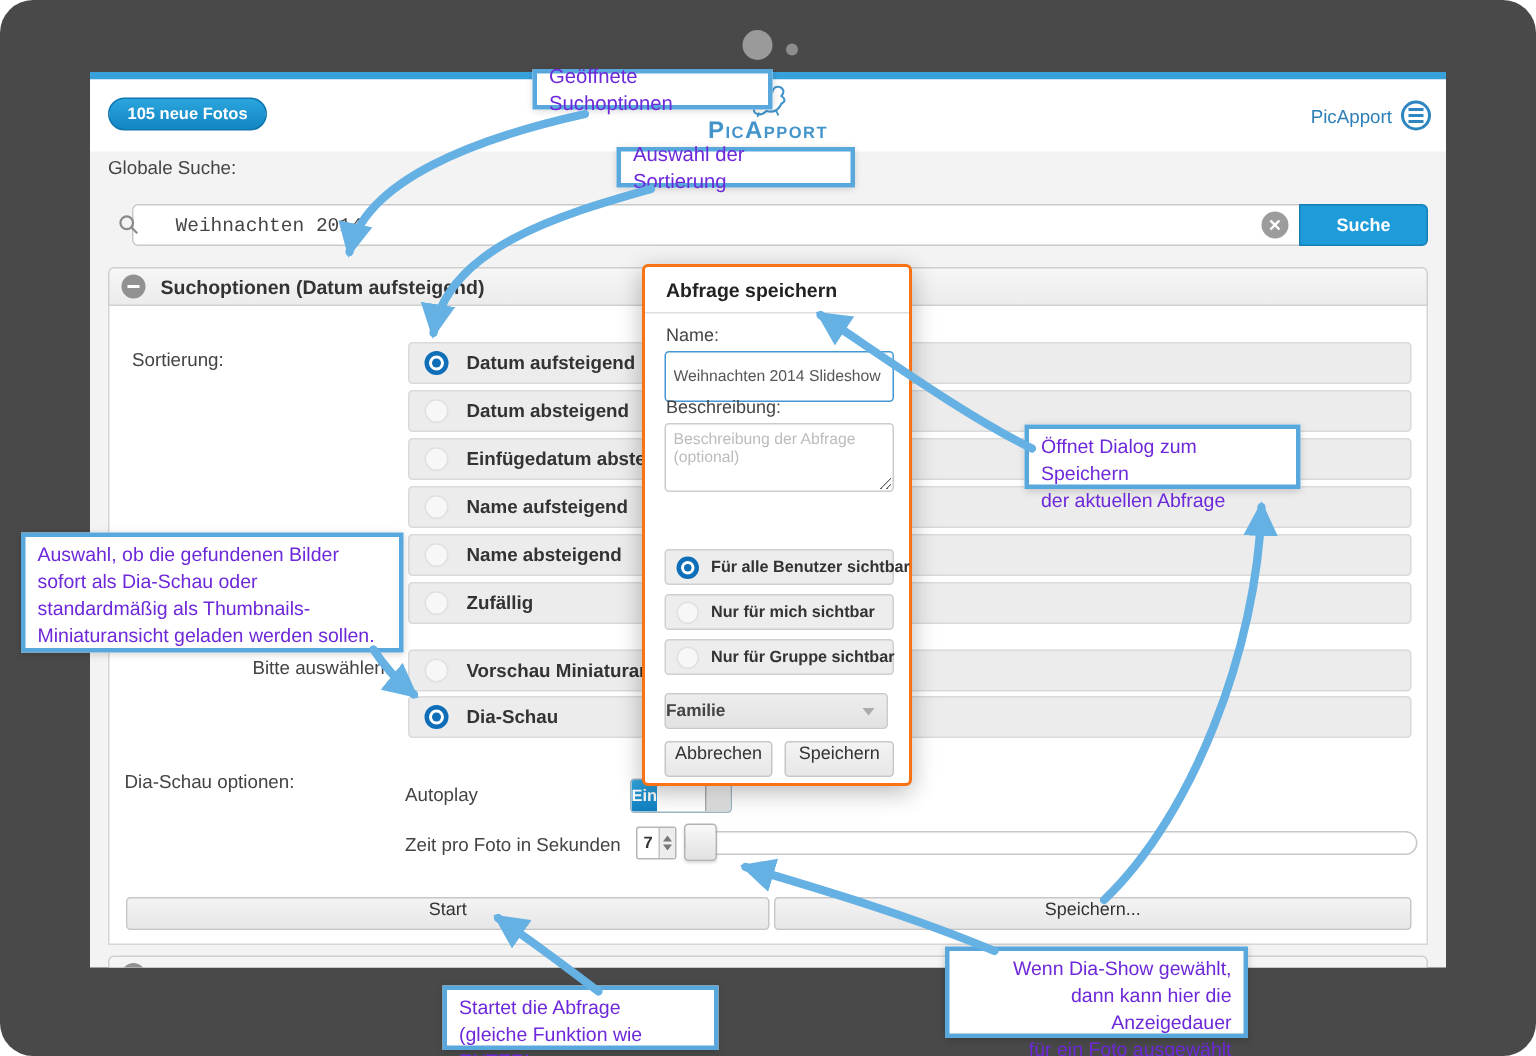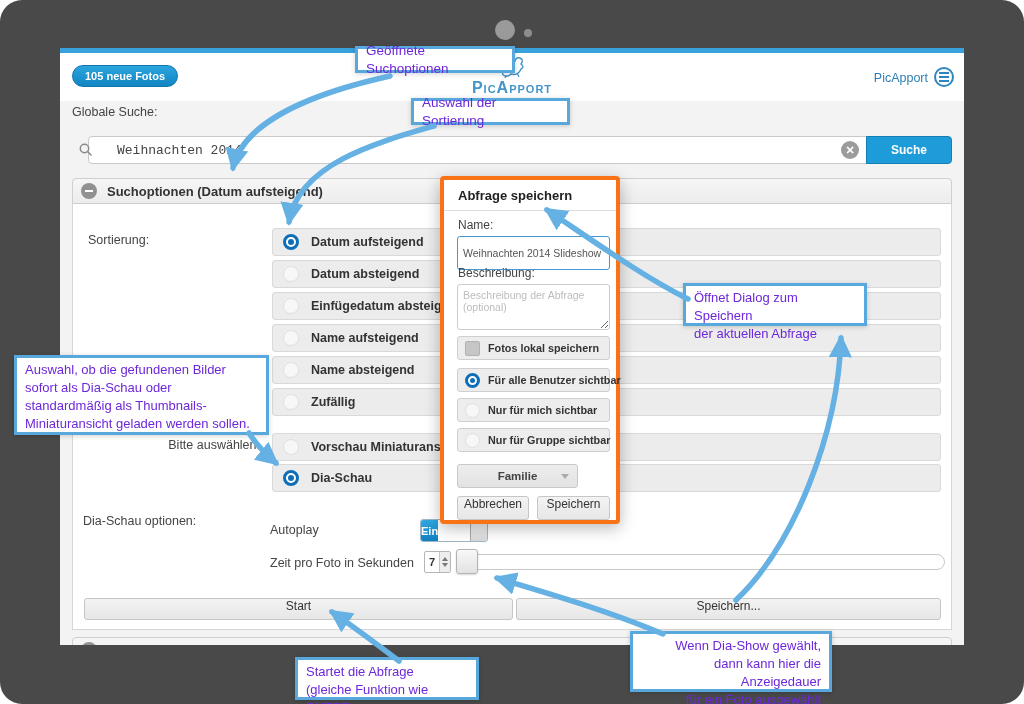--- a/index.html
+++ b/index.html
@@ -58,38 +58,38 @@
   .tri-up{width:0;height:0;border-left:3px solid transparent;border-right:3px solid transparent;border-bottom:4px solid #777;}
   .tri-dn{width:0;height:0;border-left:3px solid transparent;border-right:3px solid transparent;border-top:4px solid #777;}
 
   .slider-track{box-sizing:border-box;height:16px;background:#fff;border:1px solid #c9c9c9;border-radius:8px;}
   .slider-handle{box-sizing:border-box;width:22px;height:25px;background:linear-gradient(#f8f8f8,#e2e2e2);
                  border:1px solid #b3b3b3;border-radius:3px;box-shadow:0 1px 2px rgba(0,0,0,.15);cursor:pointer;}
 
   .gbtn{box-sizing:border-box;background:linear-gradient(#f3f3f3,#e7e7e7);border:1px solid #c6c6c6;border-radius:3px;
         font-size:12px;font-weight:normal;color:#333;display:flex;align-items:flex-start;justify-content:center;cursor:pointer;}
 
-  .dialog{box-sizing:border-box;position:absolute;left:380px;top:128px;width:180px;height:348px;background:#fff;
-          border:4px solid #f97316;border-radius:4px;box-shadow:0 4px 16px rgba(0,0,0,.28);z-index:30;}
+  .dialog{box-sizing:border-box;position:absolute;left:368px;top:128px;width:180px;height:348px;background:#fff;
+          border:2px solid #f97316;border-radius:4px;box-shadow:0 4px 16px rgba(0,0,0,.28);z-index:30;}
   .dlg-title{position:absolute;left:14px;top:8px;font-size:13px;font-weight:bold;color:#222;}
   .dlg-sep{position:absolute;left:0;top:30px;width:100%;border-top:1px solid #ddd;}
   .dlg-lbl{position:absolute;font-size:12px;color:#444;}
   .dlg-input{box-sizing:border-box;position:absolute;left:13px;width:153px;height:22px;border:1px solid #4598d3;border-radius:3px;
              font-size:10.5px;color:#555;padding:16px 5px;font-family:"Liberation Sans",sans-serif;}
   .dlg-textarea{box-sizing:border-box;position:absolute;left:13px;width:153px;height:46px;border:1px solid #ccc;border-radius:3px;
                 font-size:10.5px;color:#555;padding:4px 5px;resize:both;font-family:"Liberation Sans",sans-serif;}
   .dlg-textarea::placeholder{color:#bcbcbc;}
   .dlg-row{box-sizing:border-box;position:absolute;left:13px;width:153px;height:24px;background:#ededed;border:1px solid #cfcfcf;
            border-radius:3px;display:flex;align-items:center;gap:8px;padding:0 7px;cursor:pointer;}
   .dlg-row .olabel{font-size:10.8px;font-weight:bold;color:#333;white-space:nowrap;}
   .dlg-row .radio{width:15px;height:15px;}
   .dlg-row .radio.sel::after{left:2px;top:2px;width:5px;height:5px;}
   .checkbox{width:13px;height:13px;background:#c6c6c6;border:1px solid #b2b2b2;border-radius:2px;flex:0 0 auto;}
-  .dropdown{box-sizing:border-box;position:absolute;left:13px;width:121px;height:24px;background:linear-gradient(#ededed,#e2e2e2);
-            border:1px solid #c9c9c9;border-radius:3px;display:flex;align-items:center;justify-content:center;cursor:pointer;}
+  .dropdown{box-sizing:border-box;position:absolute;left:13px;width:149px;height:24px;background:linear-gradient(#ededed,#e2e2e2);
+            border:1px solid #c9c9c9;border-radius:3px;display:flex;align-items:center;cursor:pointer;}
   .dropdown .olabel{font-size:11.5px;font-weight:bold;color:#444;}
   .chev{position:absolute;right:8px;top:9px;width:0;height:0;border-left:4px solid transparent;border-right:4px solid transparent;
         border-top:5px solid #ababab;}
 
   .callout{position:absolute;box-sizing:border-box;background:#fff;border:3px solid #58a8de;color:#6d28d9;
            font-size:13px;line-height:18px;padding:3px 8px;z-index:55;box-shadow:0 1px 5px rgba(0,0,0,.18);}
   .callout.center{display:flex;align-items:center;justify-content:center;font-size:13.5px;}
   .arrows{position:absolute;inset:0;z-index:60;pointer-events:none;}
 </style>
 </head>
@@ -220,24 +220,20 @@
     </div>
 
     <div class="dialog">
       <div class="dlg-title">Abfrage speichern</div>
       <div class="dlg-sep"></div>
       <div class="dlg-lbl" style="left:14px;top:38px;">Name:</div>
       <input class="dlg-input" style="top: 56px;" value="Weihnachten 2014 Slideshow">
       <div class="dlg-lbl" style="left:14px;top:86px;">Beschreibung:</div>
       <textarea class="dlg-textarea" style="top: 104px;" placeholder="Beschreibung der Abfrage (optional)"></textarea>
 
-      <div class="dlg-row" style="top:156px;">
-        <span class="checkbox"></span>
-        <span class="olabel">Fotos lokal speichern</span>
-      </div>
 
       <div class="dlg-row" style="top:188px;">
         <span class="radio sel"></span>
         <span class="olabel">Für alle Benutzer sichtbar</span>
       </div>
       <div class="dlg-row" style="top:218px;">
         <span class="radio"></span>
         <span class="olabel">Nur für mich sichtbar</span>
       </div>
       <div class="dlg-row" style="top:248px;">

